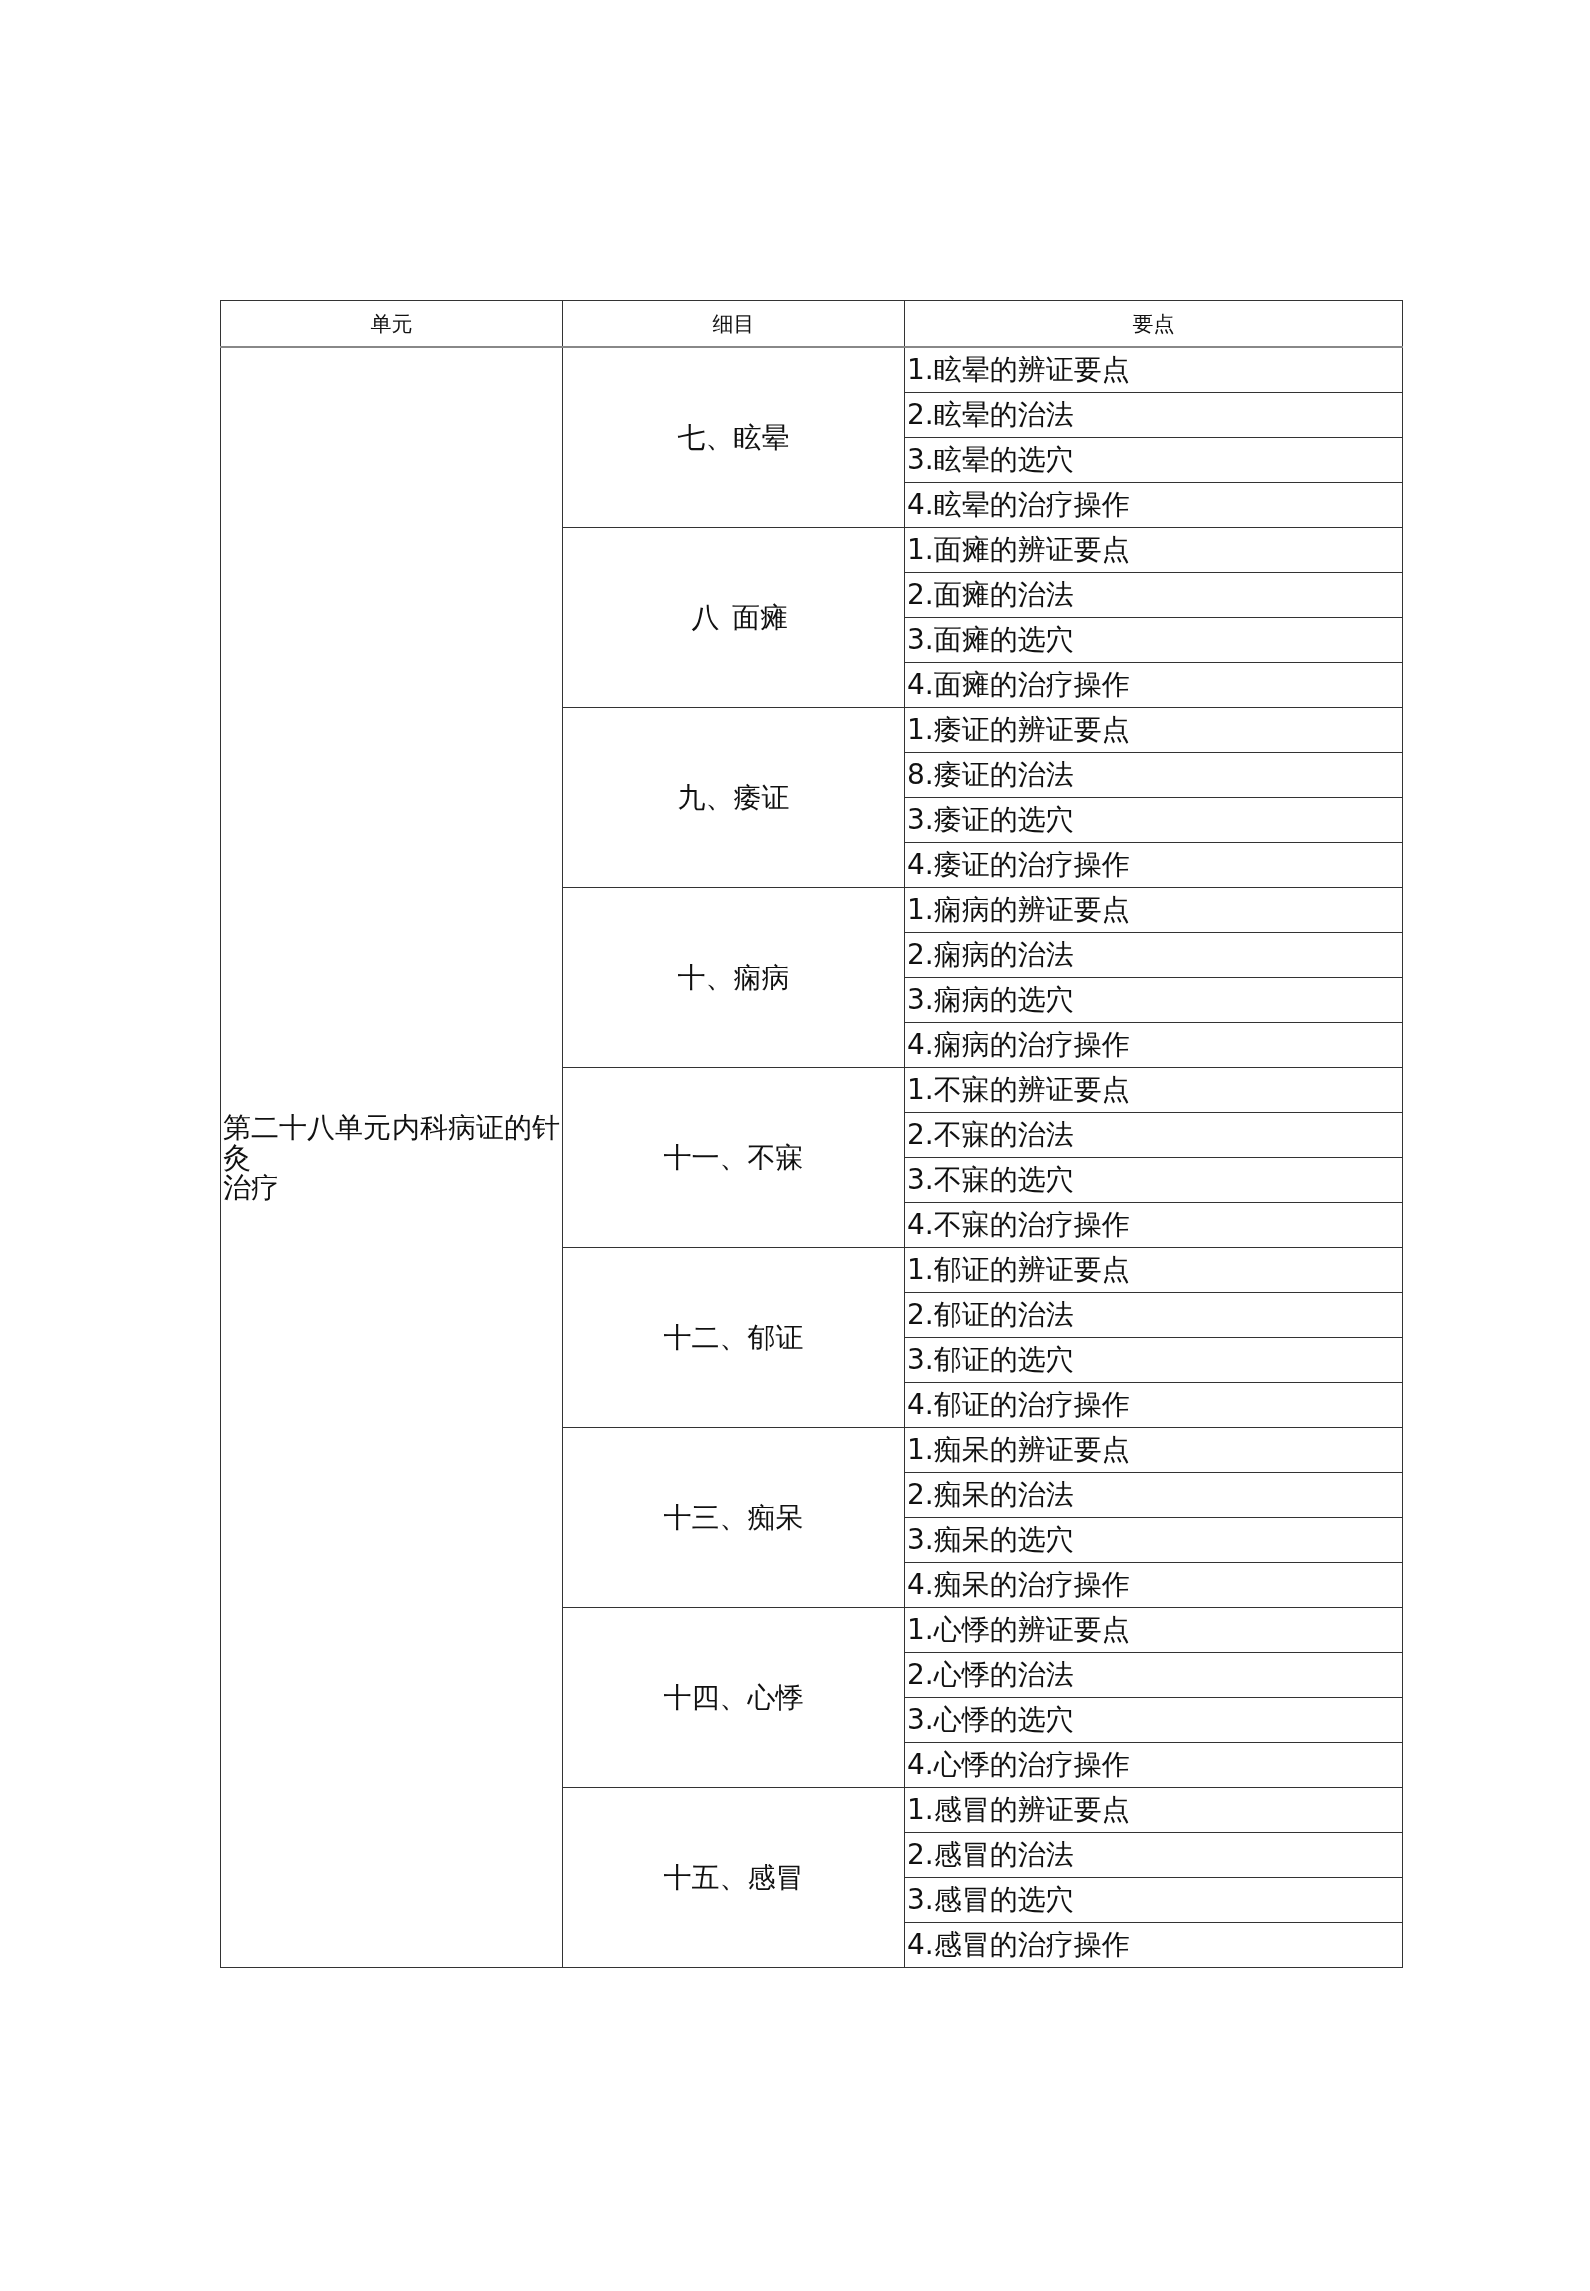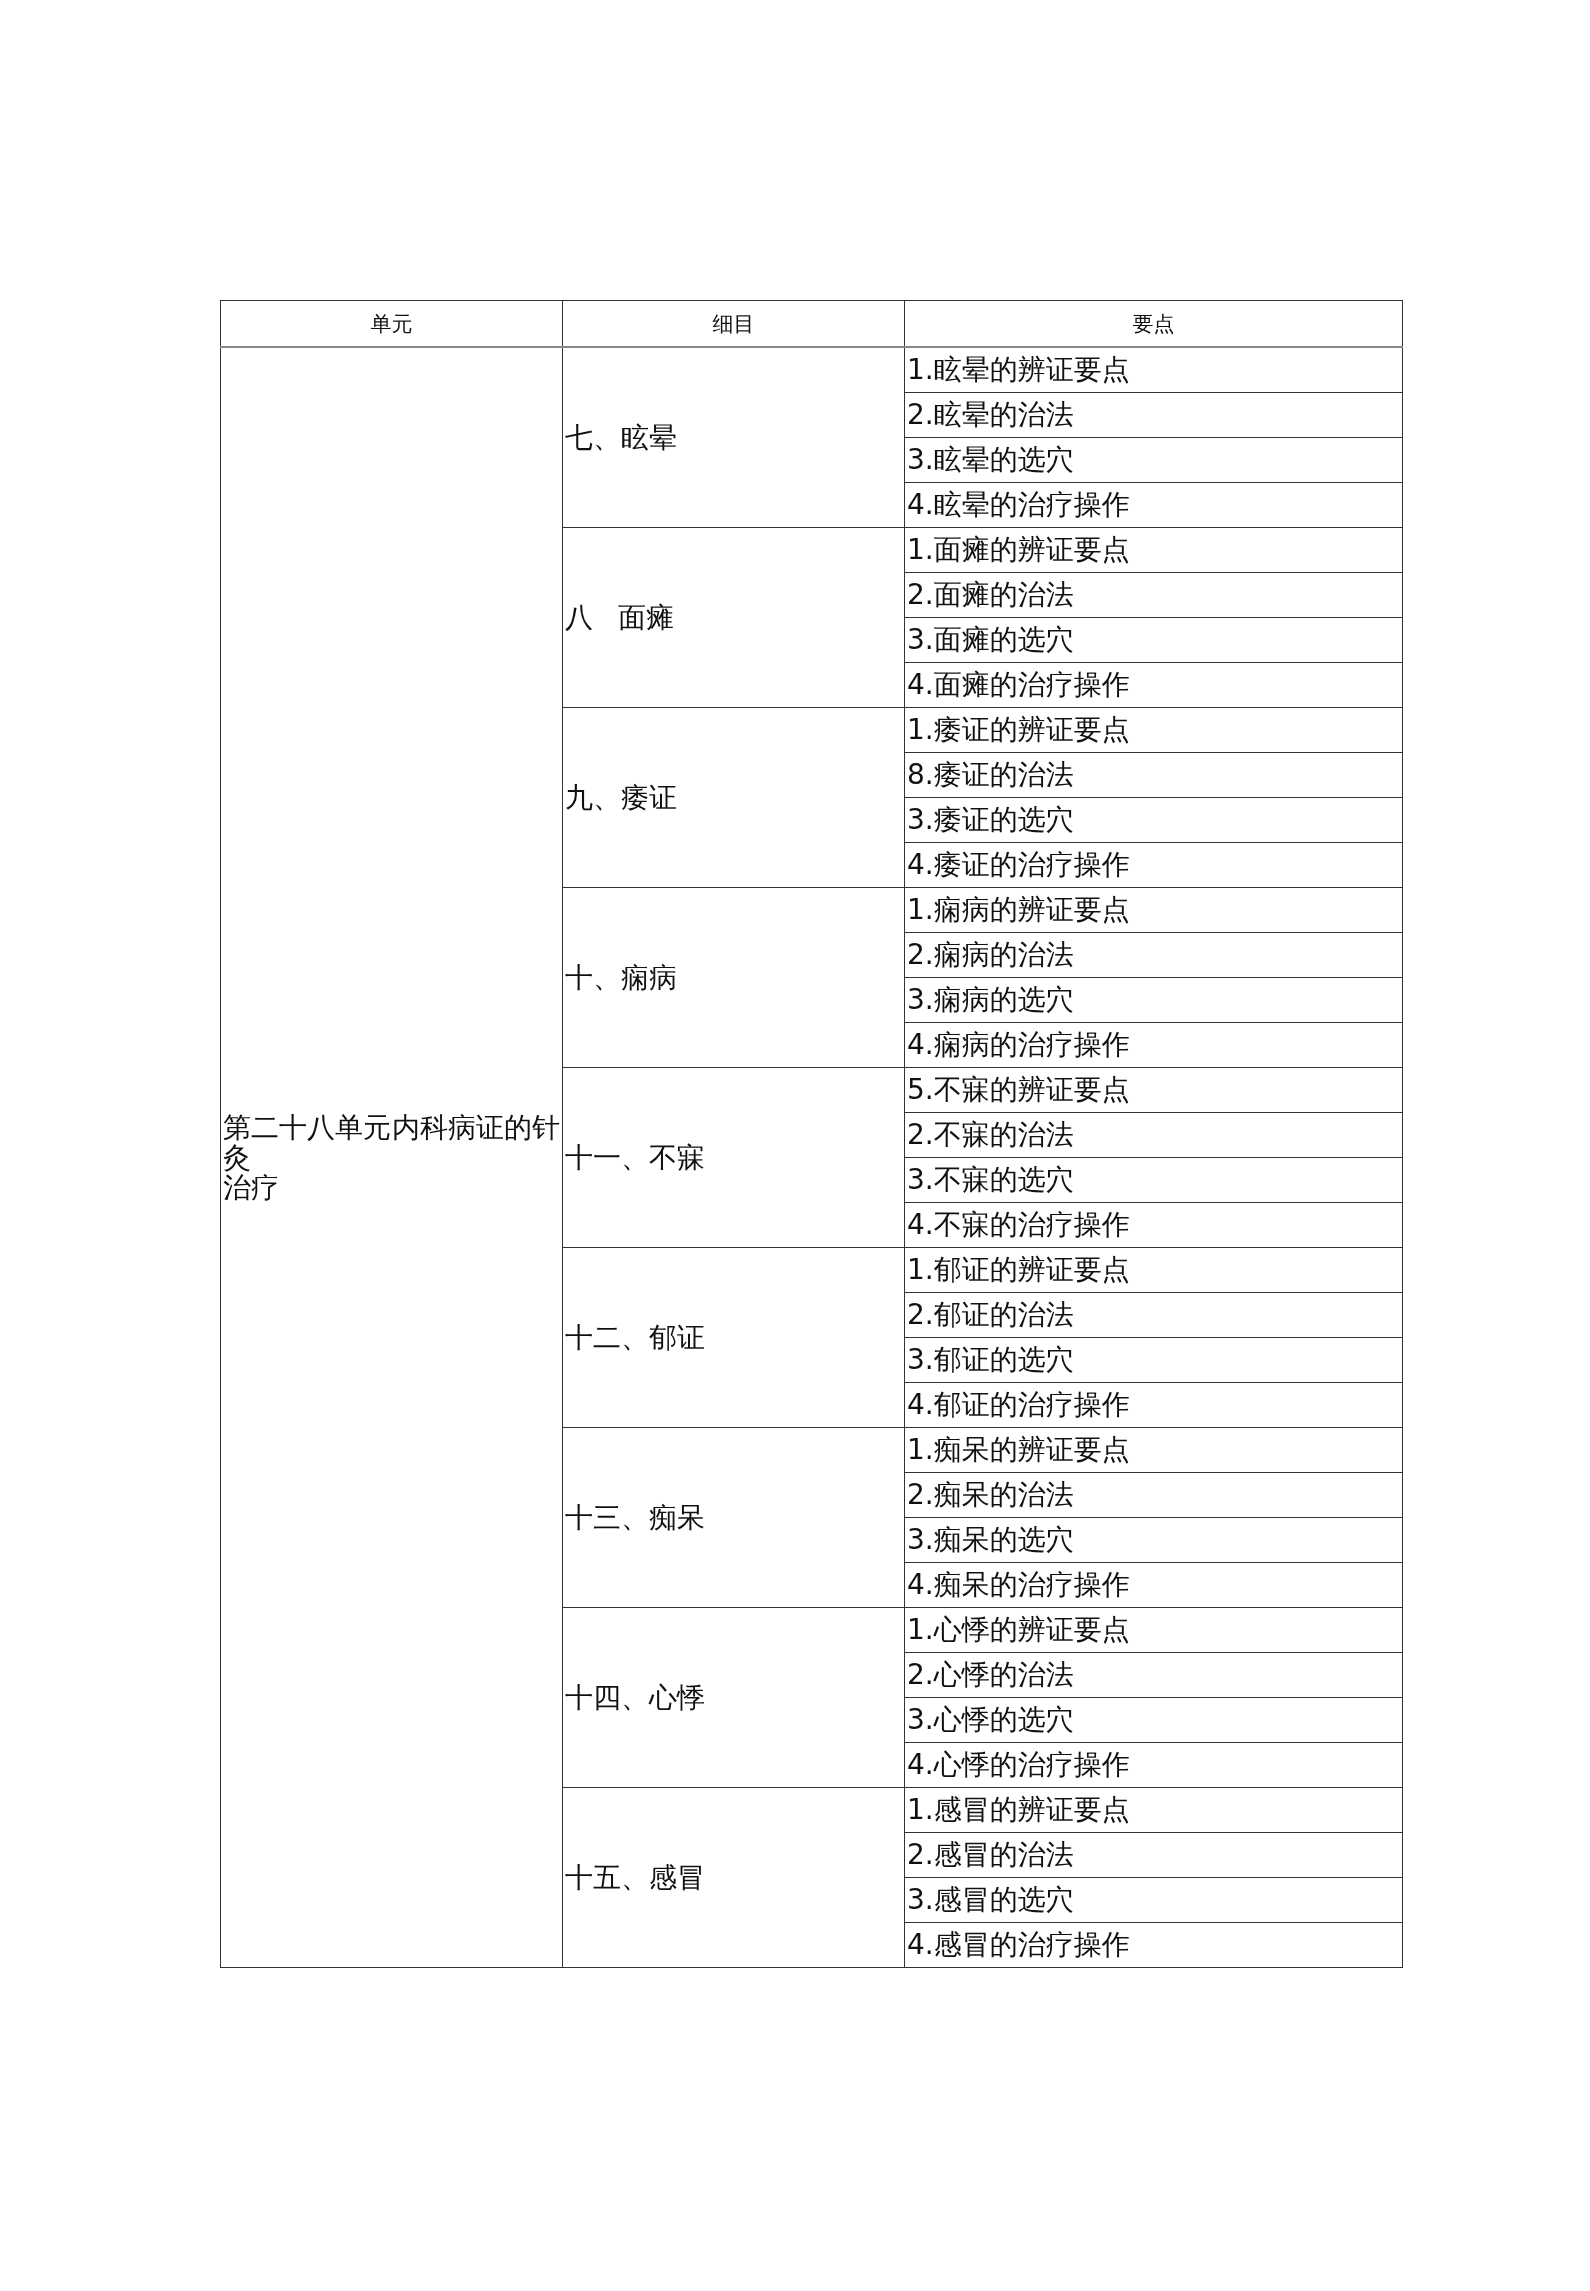--- a/index.html
+++ b/index.html
@@ -14,21 +14,21 @@
   table.syllabus col.c2 { width: 342px; }
   table.syllabus col.c3 { width: 498px; }
   table.syllabus th {
     height: 45px; font-weight: normal; font-size: 21px; text-align: center;
     border: 1.4px solid #333; border-bottom: 2.7px solid #888; padding: 0; vertical-align: middle;
   }
   table.syllabus td {
     border: 1.4px solid #333; font-size: 28px; padding: 2px; vertical-align: middle;
   }
   td.point { height: 40px; padding-left: 14.5px; }
-  td.item { padding-left: 14.5px; }
+  td.item { padding-left: 14.5px; text-align: center; }
   td.item .num { display: inline-block; min-width: 53px; }
   td.unit { padding-left: 14.5px; padding-right: 7.3px; line-height: 30px; }
   .unit-line1 { display: flex; justify-content: space-between; }
   .page-number { position: absolute; left: 0; width: 1567px; top: 2149px; text-align: center; font-size: 21px; }
 </style>
 </head>
 <body>
 
 <div class="page">
   <table class="syllabus">
@@ -100,21 +100,21 @@
           <td class="point">2.痫病的治法</td>
         </tr>
         <tr>
           <td class="point">3.痫病的选穴</td>
         </tr>
         <tr>
           <td class="point">4.痫病的治疗操作</td>
         </tr>
         <tr>
           <td class="item" rowspan="4"><span class="num">十一、</span><span>不寐</span></td>
-          <td class="point">5.不寐的辨证要点</td>
+          <td class="point">1.不寐的辨证要点</td>
         </tr>
         <tr>
           <td class="point">2.不寐的治法</td>
         </tr>
         <tr>
           <td class="point">3.不寐的选穴</td>
         </tr>
         <tr>
           <td class="point">4.不寐的治疗操作</td>
         </tr>

